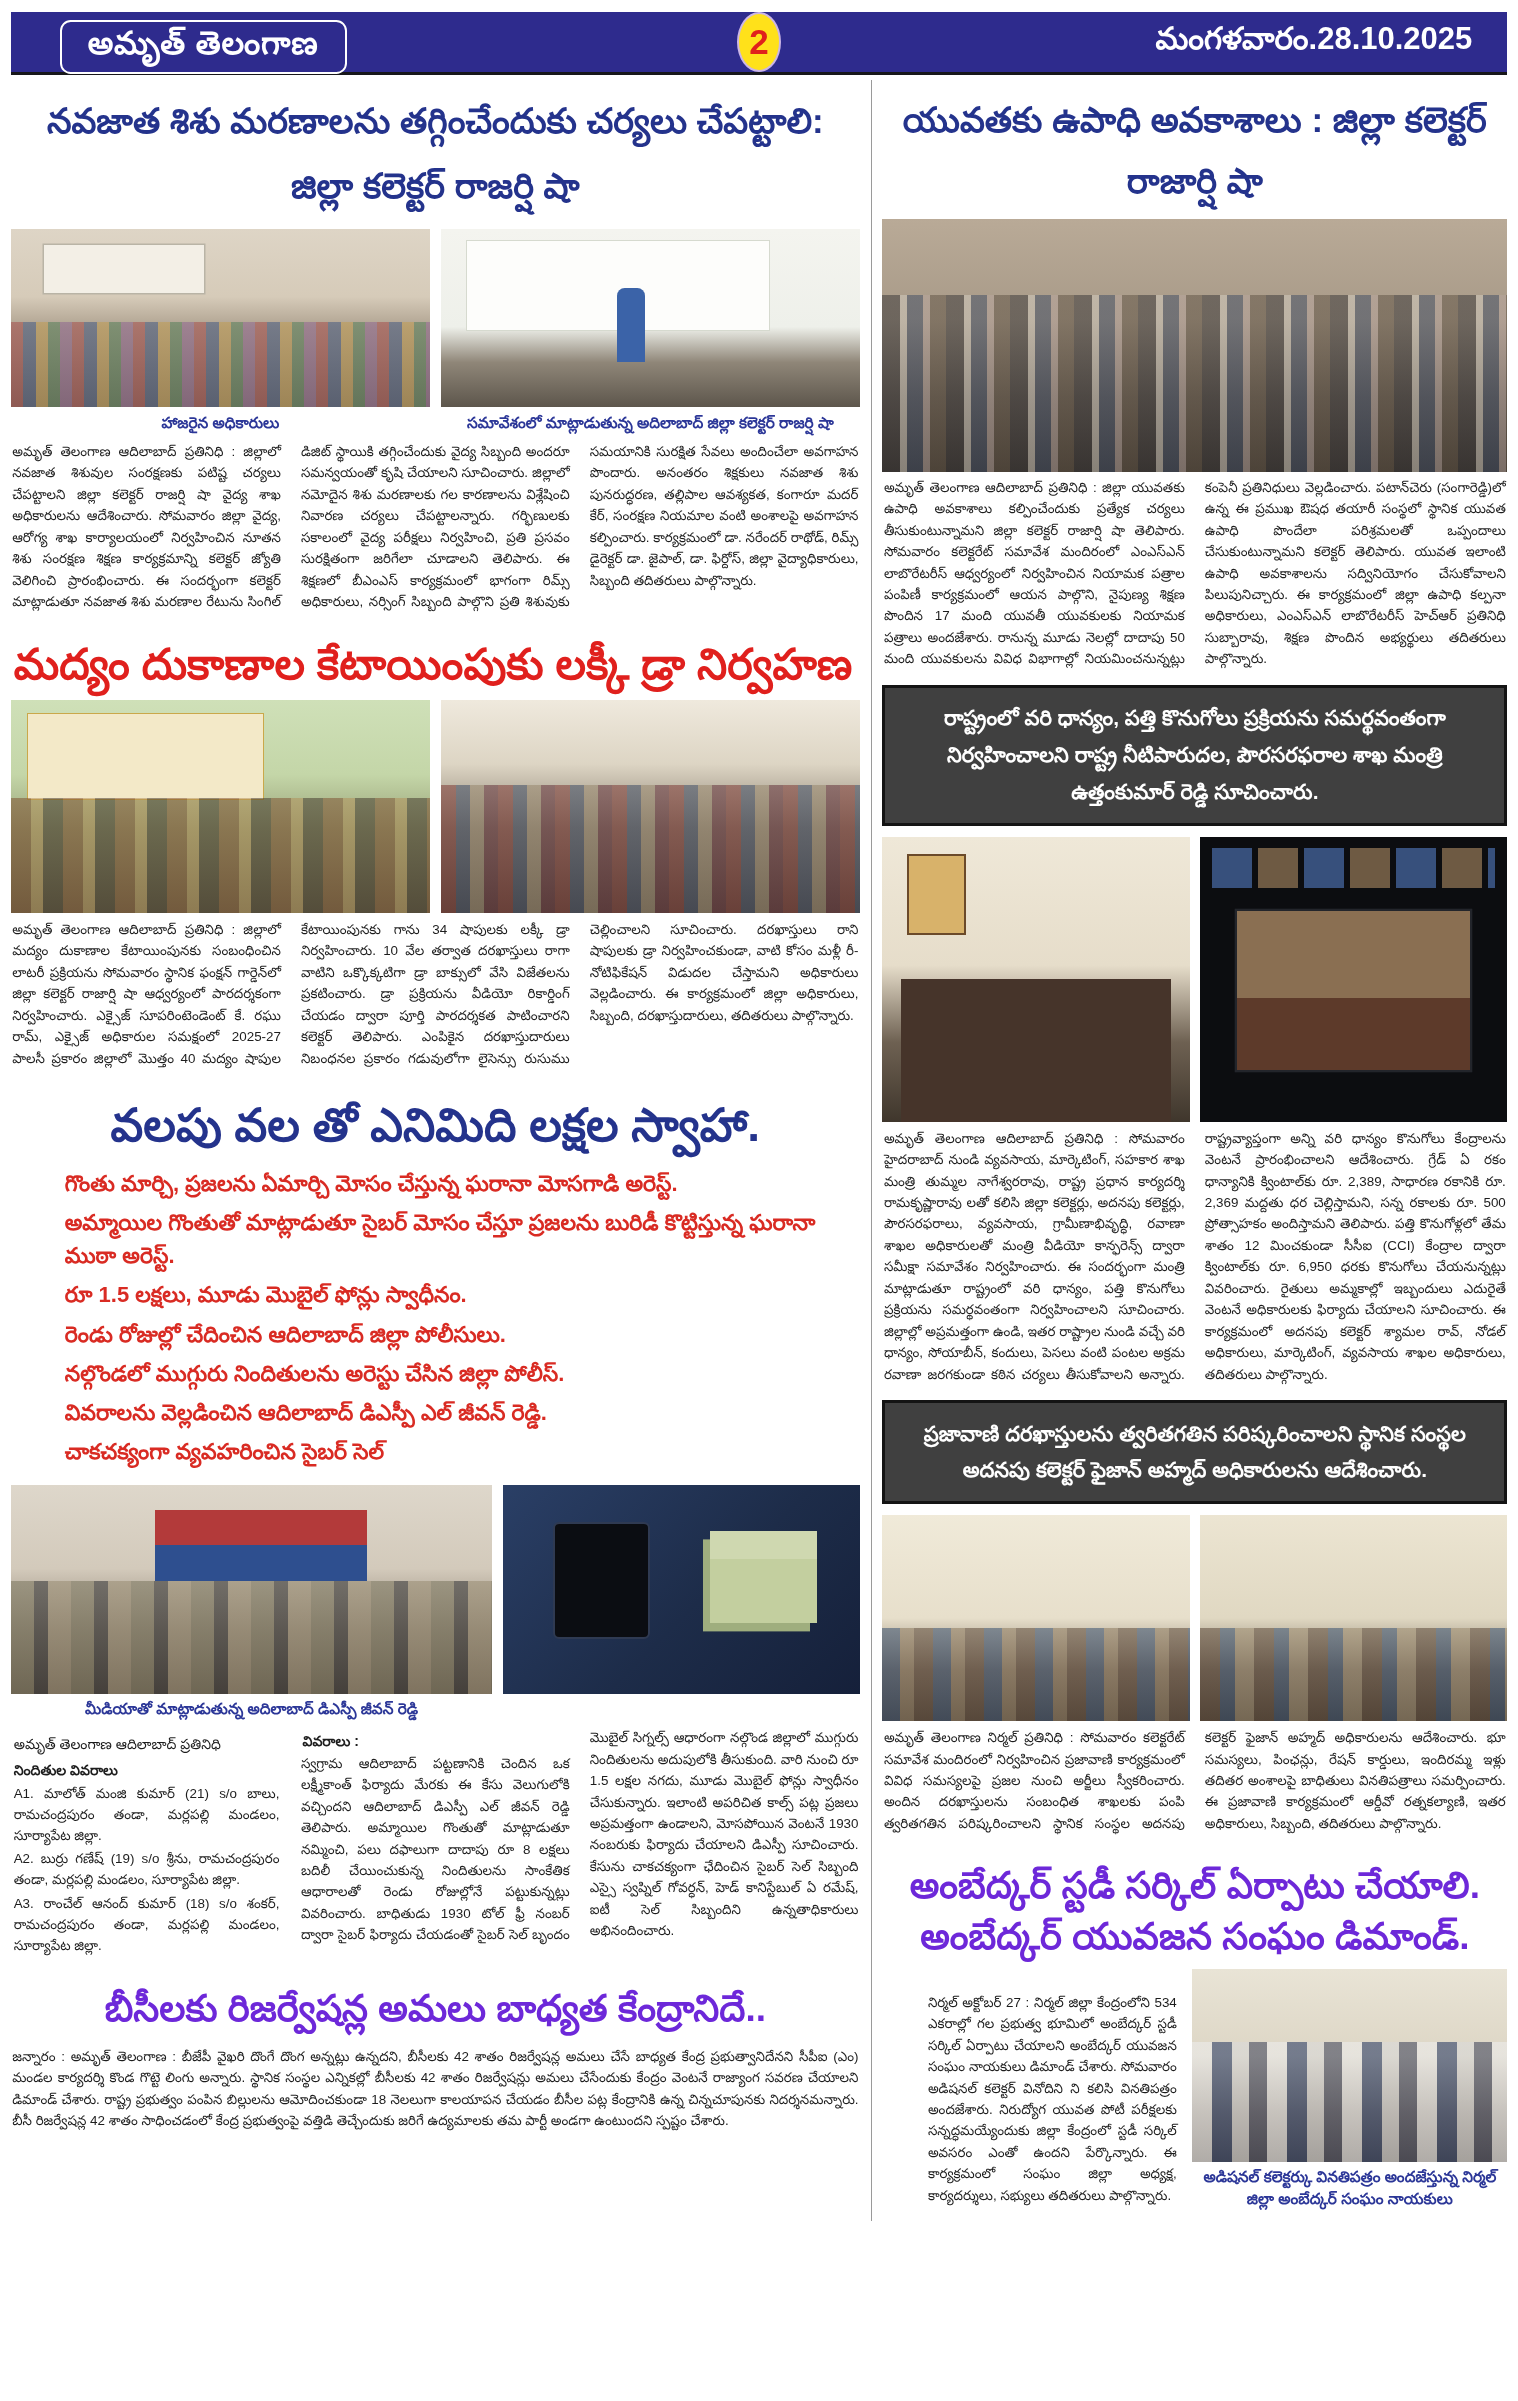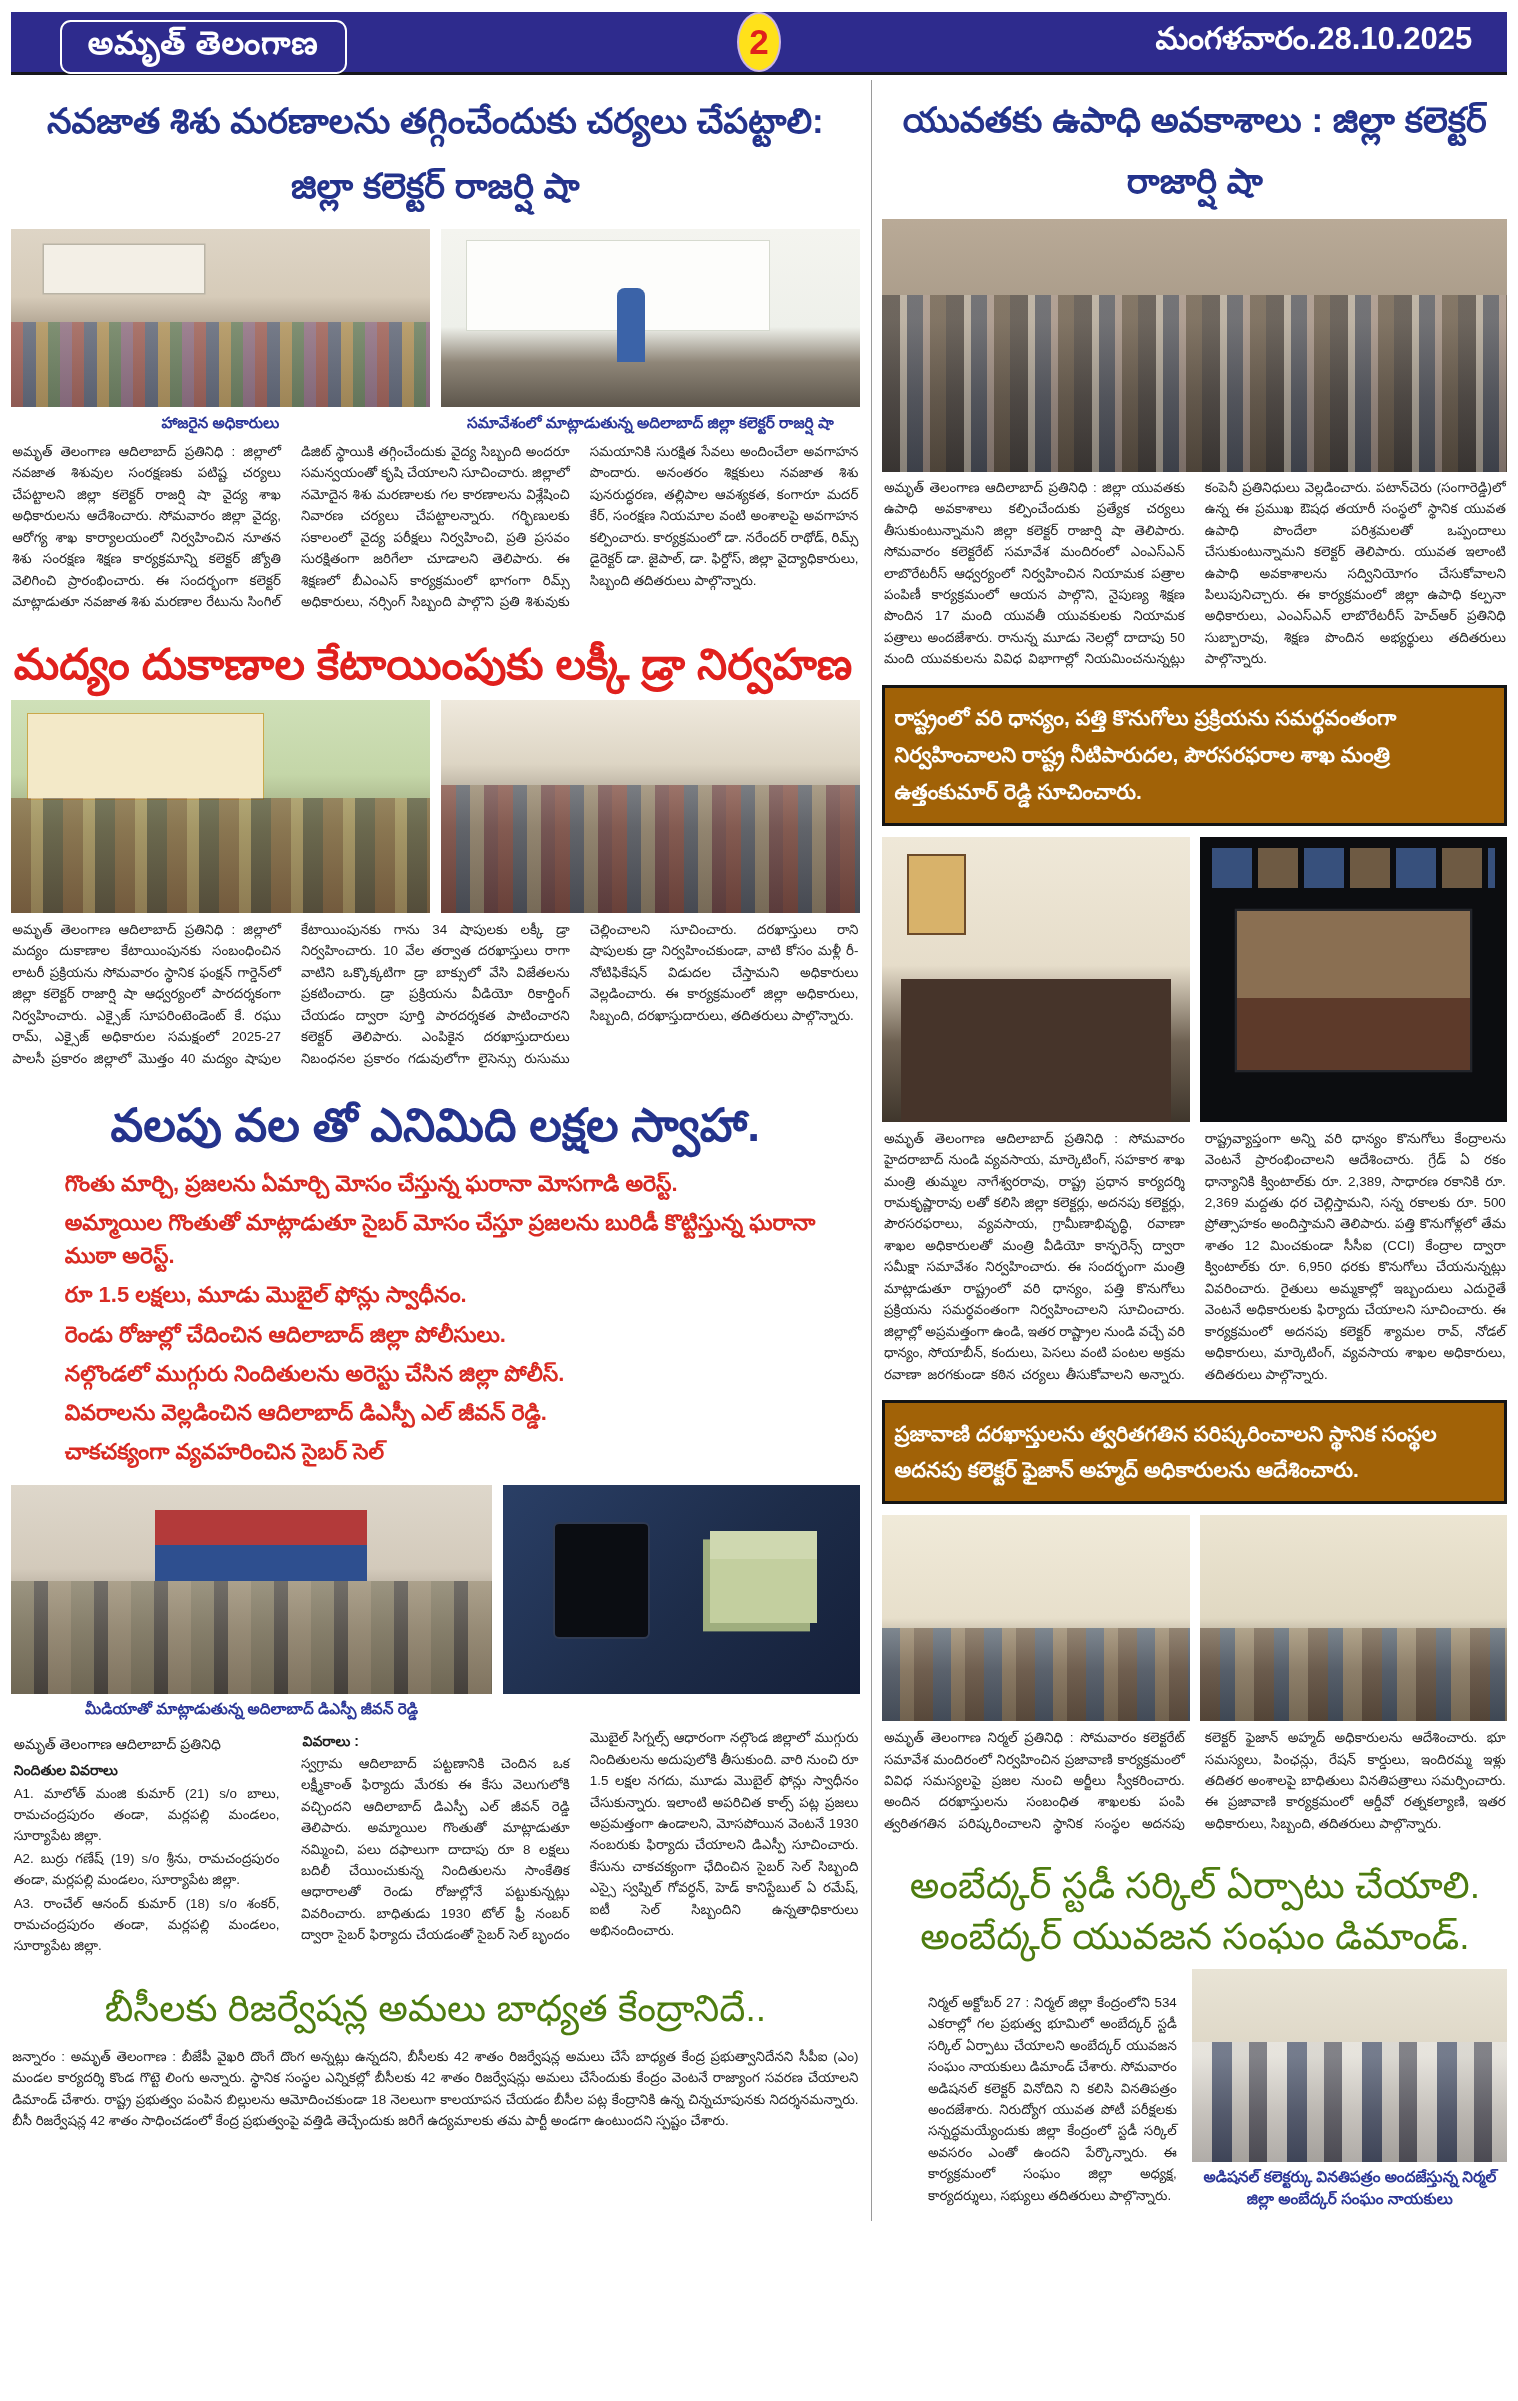--- a/index.html
+++ b/index.html
@@ -45,31 +45,31 @@
   }
   .hl-sub{
     color:#2c3798; font-size:26px; font-weight:bold; text-align:center;
     padding:3.1px 3.1px 9.2px 3.1px; line-height:1.35;
   }
   .hl-cyber{
     color:#24338c; font-size:46px; font-weight:bold; text-align:center;
     padding:14px 3.1px 10.7px 3.1px; line-height:1.2;
   }
   .hl-bc{
-    color:#4d7c0f; font-size:37px; font-weight:normal; text-align:center;
+    color:#6d28d9; font-size:37px; font-weight:bold; text-align:center;
     padding:12.3px 3.1px 7.7px 3.1px; line-height:1.3;
   }
   .bullets{ padding:3.1px 31px 7.7px 54px; }
   .bullet{
     color:#d92b23; font-size:22px; font-weight:bold; line-height:1.5;
     margin-bottom:6.1px;
   }
   .banner{
-    background:#a16207; border:3.1px solid #141414; color:#fff;
-    font-size:21px; font-weight:bold; 
+    background:#404040; border:3.1px solid #141414; color:#fff;
+    font-size:21px; font-weight:bold; text-align:center;
     padding:12.3px 9.2px; line-height:1.75; margin:7.7px 0 10.7px 0;
   }
   
   .body-text{
     font-size:13.4px; color:#1d1d1d; text-align:justify; line-height:1.6;
     padding:4.6px 1.5px;
   }
   .cols-3{ column-count:3; column-gap:20px; }
   .cols-2{ column-count:2; column-gap:20px; }
   .byline{ font-size:14px; padding:6.1px 1.5px 1.5px 1.5px; }

